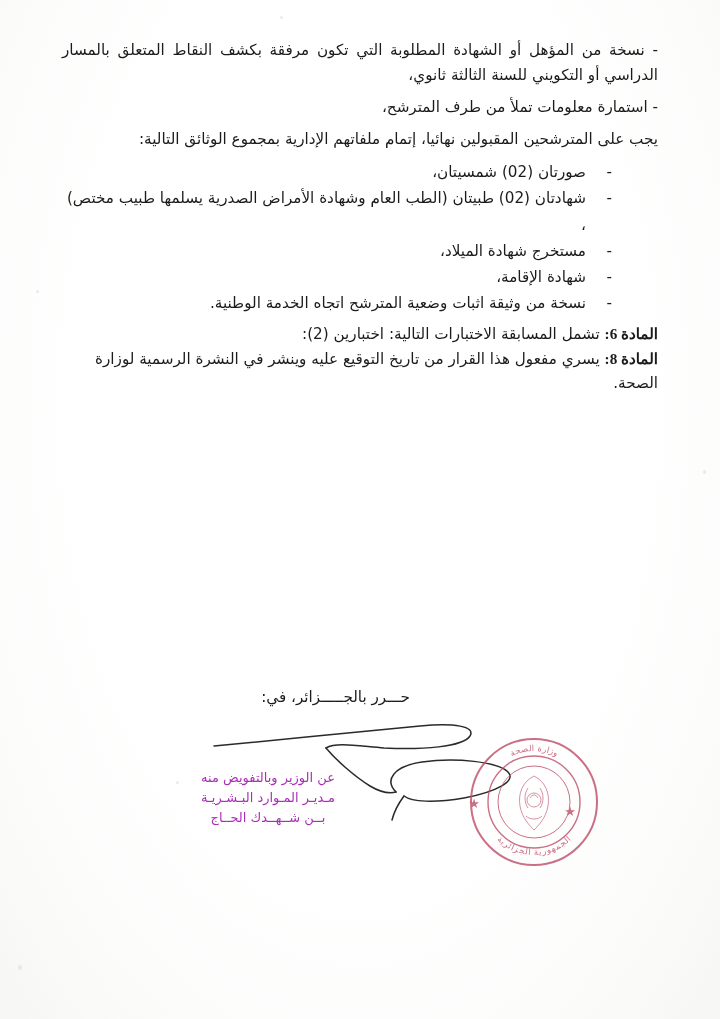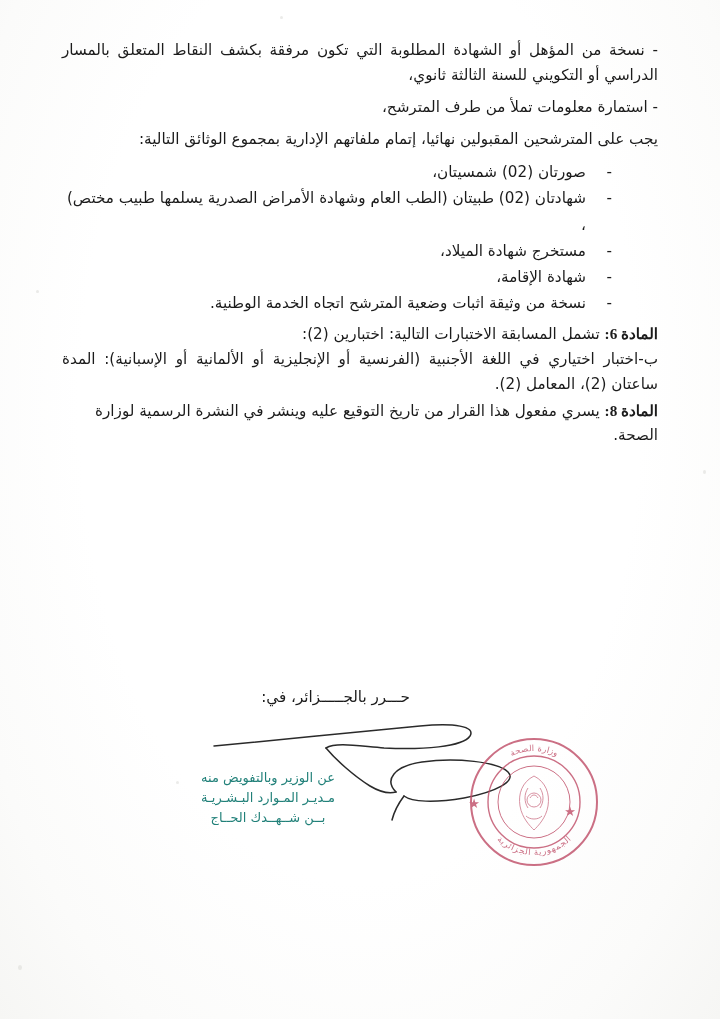--- a/index.html
+++ b/index.html
@@ -114,21 +114,21 @@
     height: 120px;
   }
 
   
   .red-text {
     position: absolute;
     right: 285px;
     top: 80px;
     width: 210px;
     text-align: center;
-    color: #0f766e;
+    color: #a21caf;
     font-size: 13px;
     line-height: 1.55;
     letter-spacing: 1.4px;
     opacity: .92;
   }
 
   
   .seal {
     position: absolute;
     right: 58px;
@@ -184,21 +184,20 @@
         <span class="dash">-</span>
         <span>نسخة من وثيقة اثبات وضعية المترشح اتجاه الخدمة الوطنية.</span>
       </li>
     </ul>
 
     <p class="line center tight">
       <span class="article-label">المادة 6:</span><span> تشمل المسابقة الاختبارات التالية: اختبارين (2):</span>
     </p>
 
 
-    <p class="para">ب-اختبار اختياري في اللغة الأجنبية (الفرنسية أو الإنجليزية أو الألمانية أو الإسبانية): المدة ساعتان (2)، المعامل (2).</p>
 
 
 
     <p class="line center">
       <span class="article-label">المادة 8:</span><span> يسري مفعول هذا القرار من تاريخ التوقيع عليه وينشر في النشرة الرسمية لوزارة الصحة.</span>
     </p>
   </div>
 
   <div class="sign-block">
 

